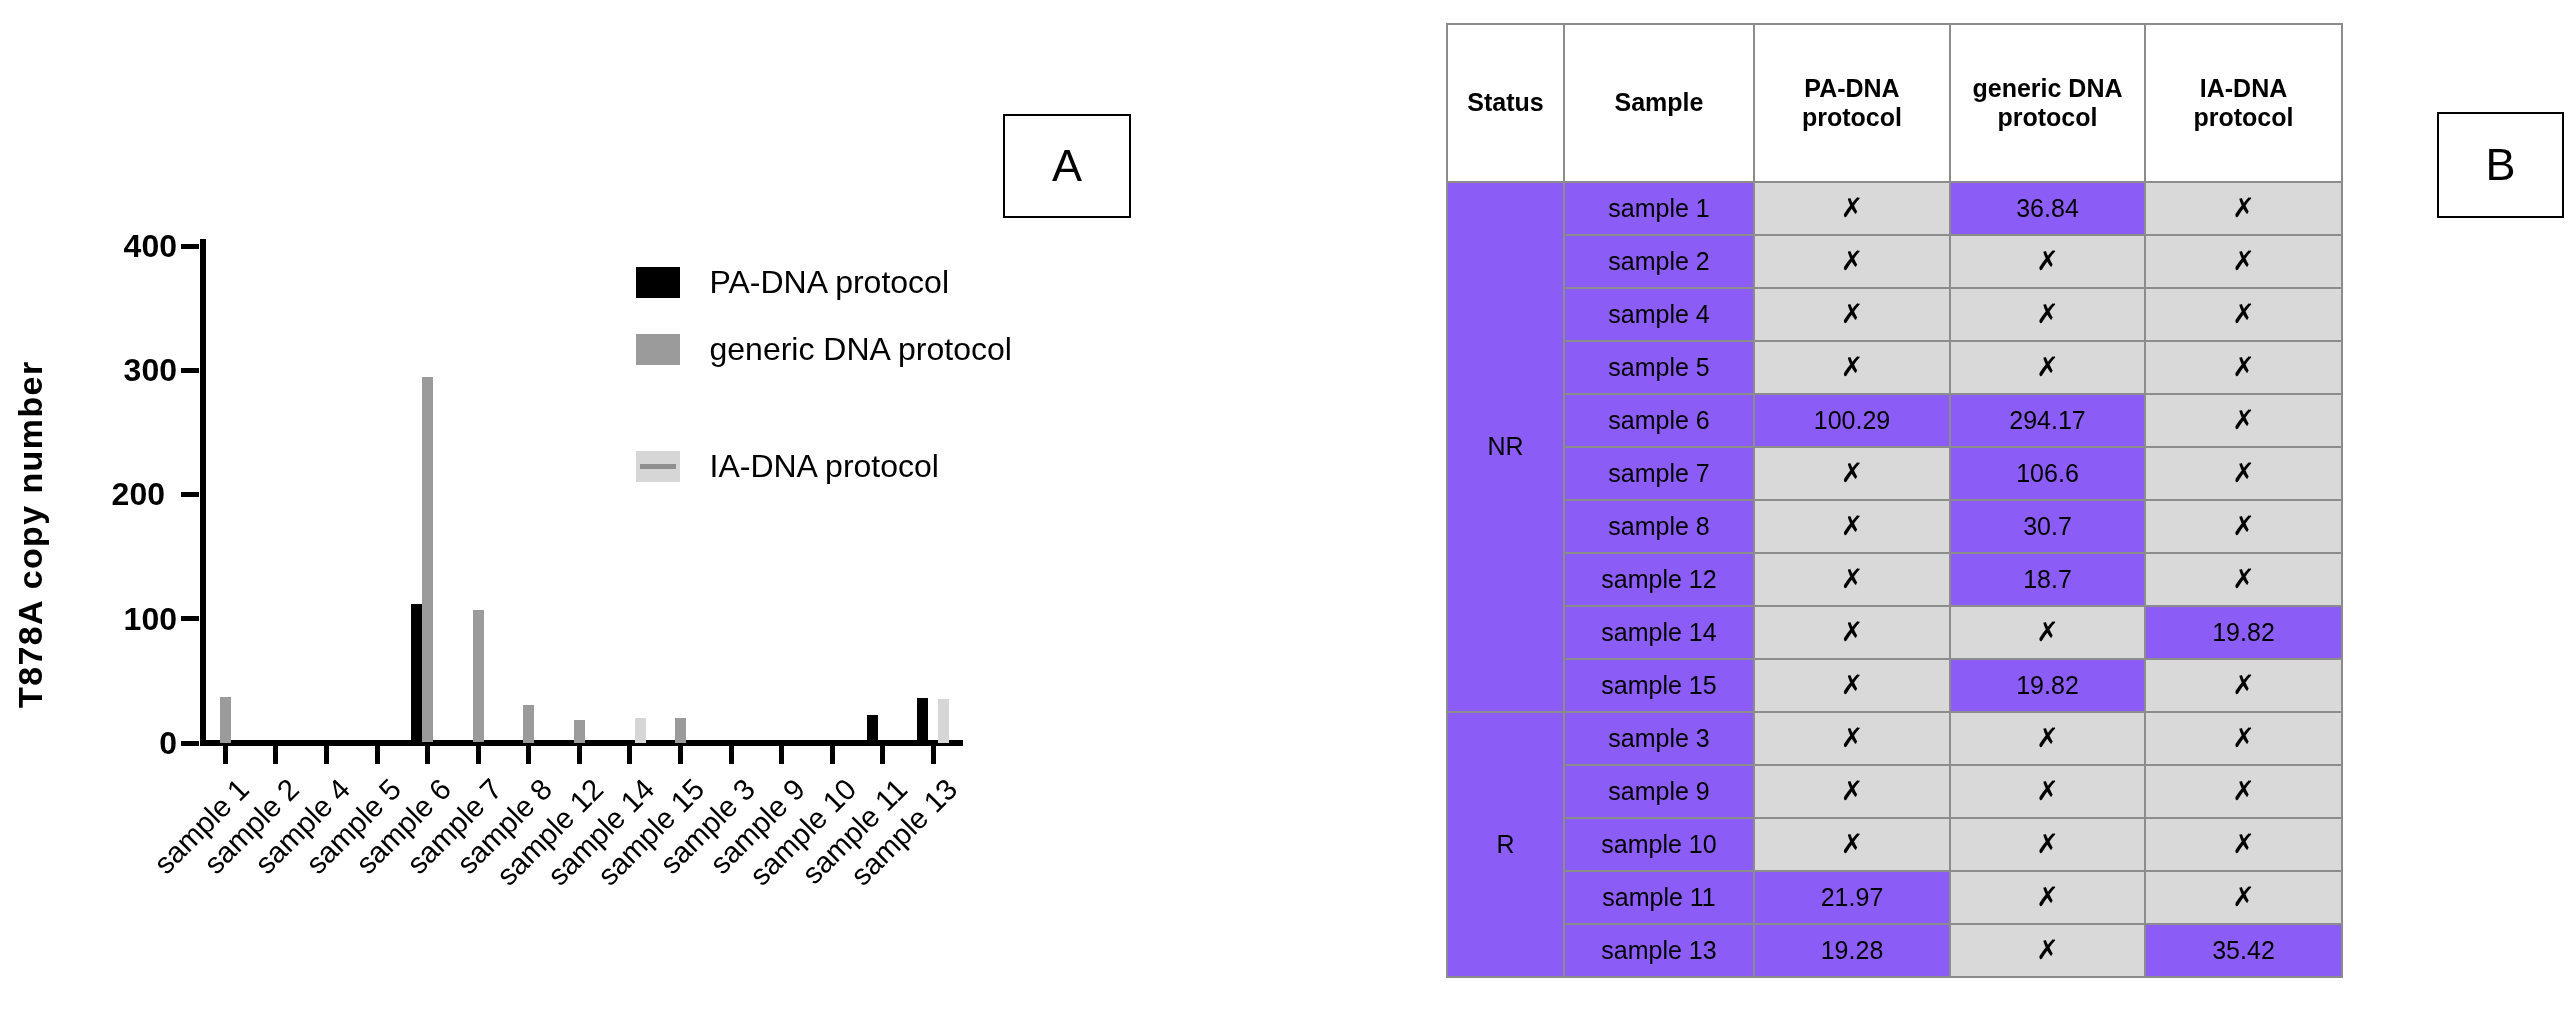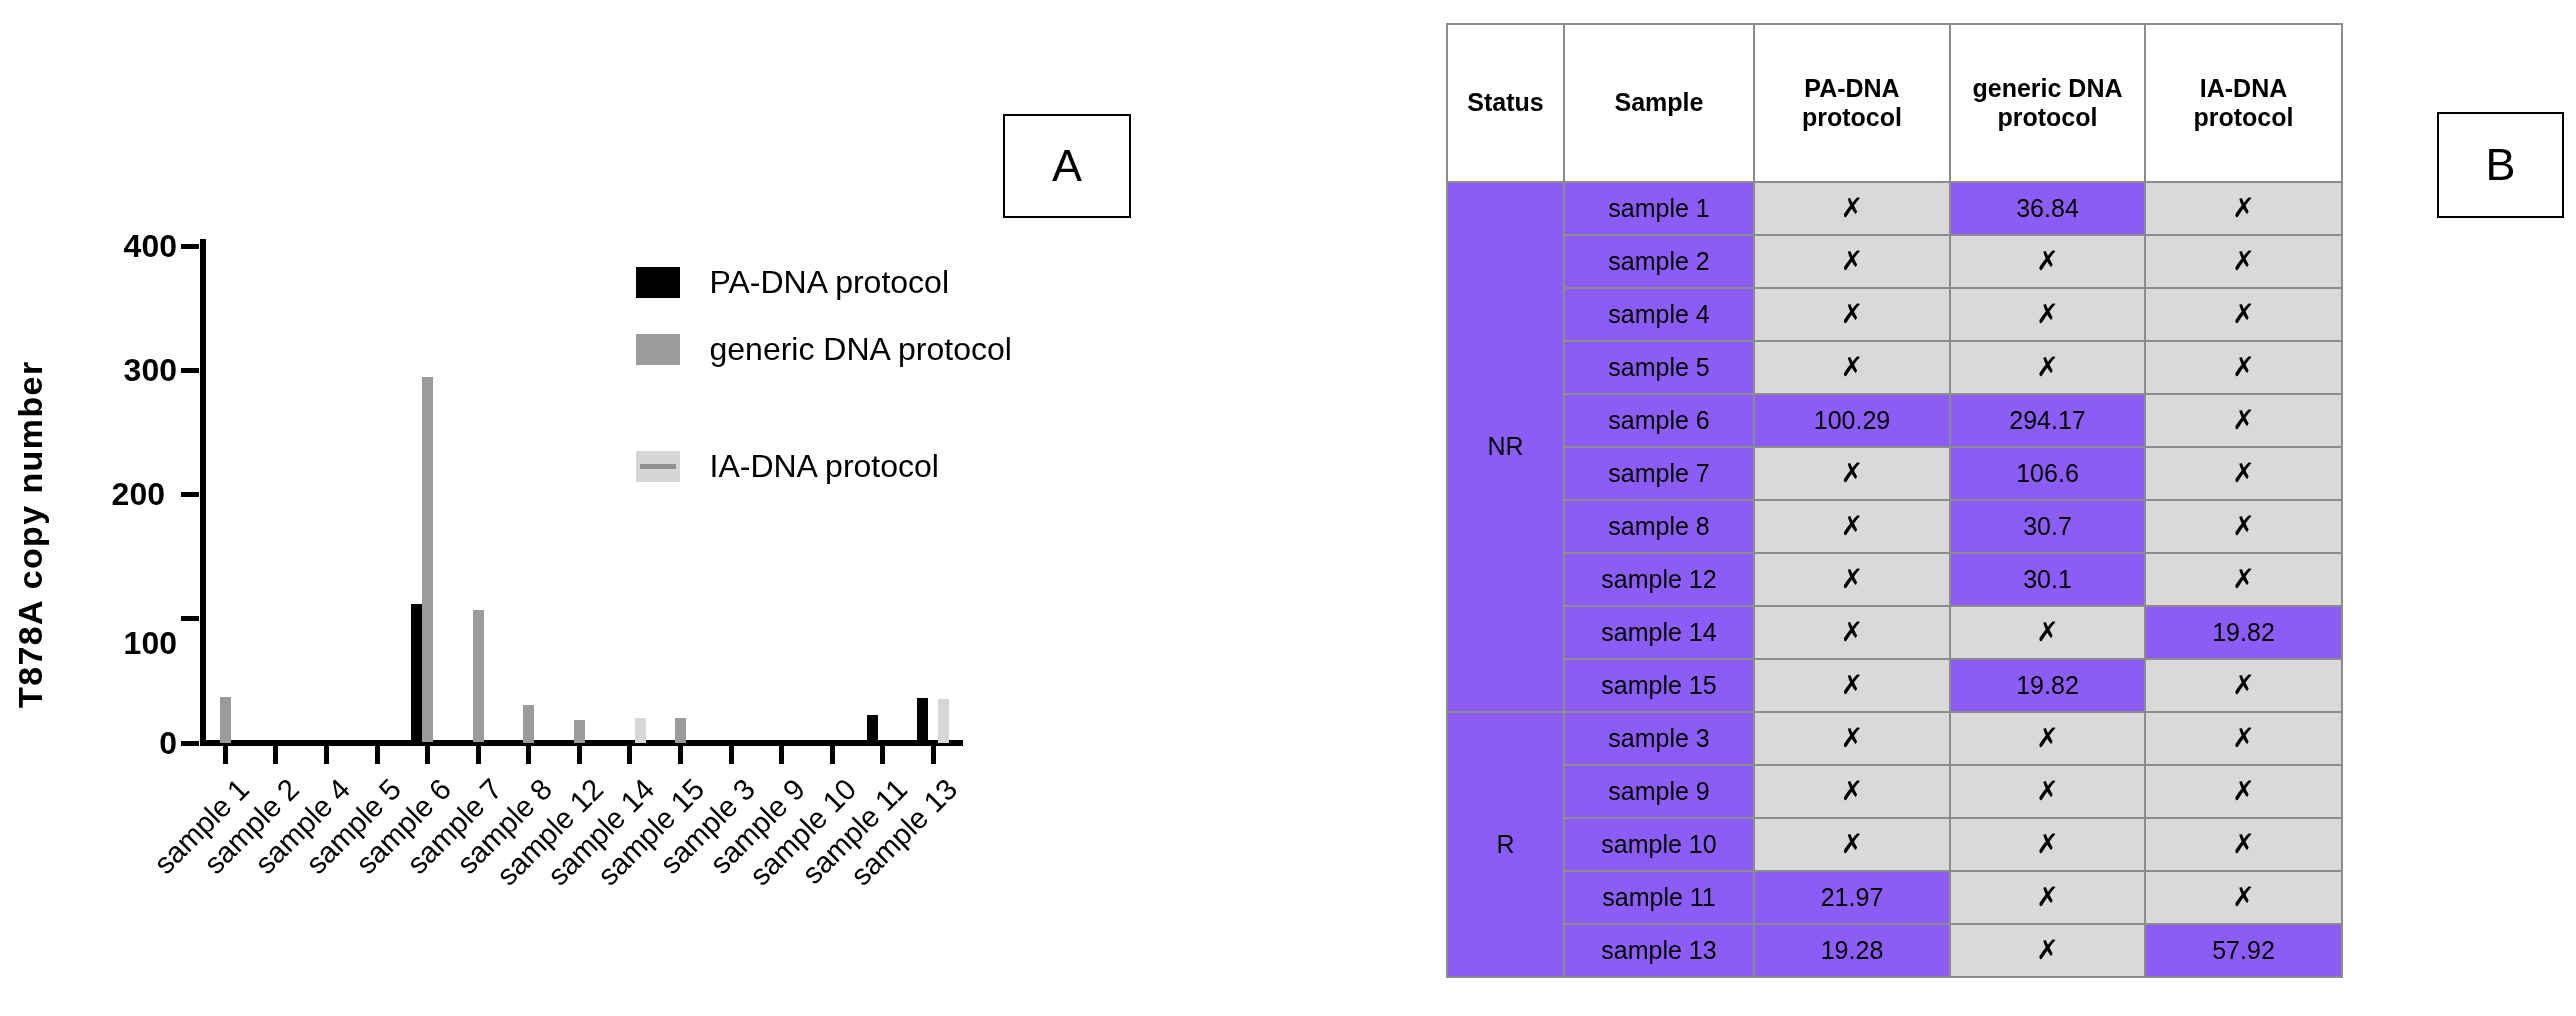--- a/index.html
+++ b/index.html
@@ -68,21 +68,21 @@
           </div>
           <div class="legend-label">IA-DNA protocol</div>
         </div>
       </div>
     <div id="panel-a-box" class="panel-box">
       <span>A</span>
     </div>
   <div class="ytick" style="left: 181px; top: 741px;"></div>
       <div class="ytick-label" style="left: 65px; top: 724px;">0</div>
       <div class="ytick" style="left: 181px; top: 616px;"></div>
-      <div class="ytick-label" style="left: 65px; top: 624px;">100</div>
+      <div class="ytick-label" style="left: 65px; top: 600px;">100</div>
       <div class="ytick" style="left: 181px; top: 492px;"></div>
       <div class="ytick-label" style="left: 53px; top: 475px;">200</div>
       <div class="ytick" style="left: 181px; top: 368px;"></div>
       <div class="ytick-label" style="left: 65px; top: 351px;">300</div>
       <div class="ytick" style="left: 181px; top: 244px;"></div>
       <div class="ytick-label" style="left: 65px; top: 227px;">400</div>
       <div class="xtick" style="left: 223px; top: 746px;"></div>
       <div class="xtick-label" style="right: 1056px; top: 772px;">sample 1</div>
       <div class="xtick" style="left: 273px; top: 746px;"></div>
       <div class="xtick-label" style="right: 1006px; top: 772px;">sample 2</div>
@@ -183,21 +183,21 @@
           </tr>
           <tr class="data-row">
             <td>sample 8</td>
             <td class="shaded mark" style="background: rgb(217, 217, 217);">✗</td>
             <td>30.7</td>
             <td class="shaded mark" style="background: rgb(217, 217, 217);">✗</td>
           </tr>
           <tr class="data-row">
             <td>sample 12</td>
             <td class="shaded mark" style="background: rgb(217, 217, 217);">✗</td>
-            <td>30.1</td>
+            <td>18.7</td>
             <td class="shaded mark" style="background: rgb(217, 217, 217);">✗</td>
           </tr>
           <tr class="data-row">
             <td>sample 14</td>
             <td class="shaded mark" style="background: rgb(217, 217, 217);">✗</td>
             <td class="shaded mark" style="background: rgb(217, 217, 217);">✗</td>
             <td>19.82</td>
           </tr>
           <tr class="data-row">
             <td>sample 15</td>
@@ -227,21 +227,21 @@
           <tr class="data-row">
             <td>sample 11</td>
             <td>21.97</td>
             <td class="shaded mark" style="background: rgb(217, 217, 217);">✗</td>
             <td class="shaded mark" style="background: rgb(217, 217, 217);">✗</td>
           </tr>
           <tr class="data-row">
             <td>sample 13</td>
             <td>19.28</td>
             <td class="shaded mark" style="background: rgb(217, 217, 217);">✗</td>
-            <td>57.92</td>
+            <td>35.42</td>
           </tr>
         </tbody>
     </table>
   </div>
 
   <div id="panel-b-box" class="panel-box">
     <span>B</span>
   </div>
 
 </div>

